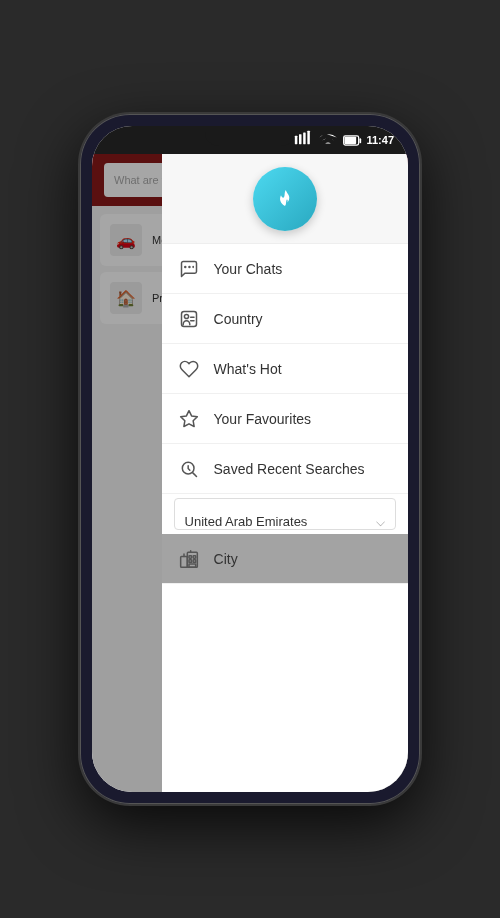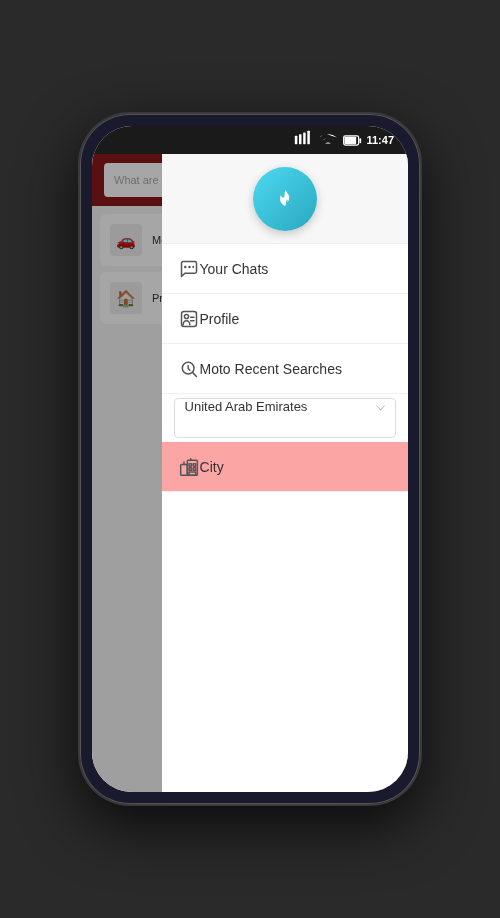--- a/index.html
+++ b/index.html
@@ -184,21 +184,21 @@
       flex: 1;
       overflow-y: auto;
     }
 
     .menu-item {
       display: flex;
       align-items: center;
       padding: 0 16px;
       height: 50px;
       border-bottom: 1px solid #f0f0f0;
-      gap: 0;
+      gap: 14px;
       cursor: pointer;
     }
 
     .menu-icon {
       width: 22px;
       height: 22px;
       display: flex;
       align-items: center;
       justify-content: center;
       flex-shrink: 0;
@@ -209,40 +209,40 @@
       color: #333;
       font-weight: 400;
     }
 
     
     .country-dropdown {
       margin: 4px 12px 4px 12px;
       border: 1px solid #ddd;
       border-radius: 4px;
       display: flex;
-      align-items: flex-start;
+      align-items: flex-end;
       justify-content: space-between;
       padding: 0 10px;
-      height: 40px;
+      height: 32px;
       background: white;
     }
 
     .country-value {
       font-size: 13px;
       color: #333;
     }
 
     .chevron {
       font-size: 12px;
       color: #999;
     }
 
     
     .menu-item.city-item {
-      background: #fca5a5;
+      background: #a3a3a3;
     }
 
     
     svg {
       width: 20px;
       height: 20px;
     }
   </style>
 </head>
 <body>
@@ -319,36 +319,52 @@
 
         <div class="menu-item">
           <div class="menu-icon">
             <svg viewBox="0 0 24 24" fill="none" stroke="#555" stroke-width="1.8" stroke-linecap="round" stroke-linejoin="round">
               <rect x="3" y="3" width="18" height="18" rx="3"></rect>
               <circle cx="9" cy="9" r="2.5"></circle>
               <path d="M5 19c0-3 2-5 4-5s4 2 4 5"></path>
               <path d="M14 10h4M14 14h4"></path>
             </svg>
           </div>
-          <span class="menu-label">Profile</span>
-        </div>
-
-
+          <span class="menu-label">Country</span>
+        </div>
+
+        <div class="menu-item">
+          <div class="menu-icon">
+            <svg viewBox="0 0 24 24" fill="none" stroke="#555" stroke-width="1.8" stroke-linecap="round" stroke-linejoin="round">
+              <path d="M20.84 4.61a5.5 5.5 0 0 0-7.78 0L12 5.67l-1.06-1.06a5.5 5.5 0 0 0-7.78 7.78l1.06 1.06L12 21.23l7.78-7.78 1.06-1.06a5.5 5.5 0 0 0 0-7.78z"></path>
+            </svg>
+          </div>
+          <span class="menu-label">What's Hot</span>
+        </div>
+
+        <div class="menu-item">
+          <div class="menu-icon">
+            <svg viewBox="0 0 24 24" fill="none" stroke="#555" stroke-width="1.8" stroke-linecap="round" stroke-linejoin="round">
+              <polygon points="12 2 15.09 8.26 22 9.27 17 14.14 18.18 21.02 12 17.77 5.82 21.02 7 14.14 2 9.27 8.91 8.26 12 2"></polygon>
+            </svg>
+          </div>
+          <span class="menu-label">Your Favourites</span>
+        </div>
 
 
 
         <div class="menu-item">
           <div class="menu-icon">
             <svg viewBox="0 0 24 24" fill="none" stroke="#555" stroke-width="1.8" stroke-linecap="round" stroke-linejoin="round">
               <circle cx="11" cy="11" r="7"></circle>
               <path d="M21 21l-4.35-4.35"></path>
               <path d="M11 8v3.5l2 2"></path>
             </svg>
           </div>
-          <span class="menu-label">Moto Recent Searches</span>
+          <span class="menu-label">Saved Recent Searches</span>
         </div>
 
 
         <div class="country-dropdown">
           <span class="country-value">United Arab Emirates</span>
           <span class="chevron">⌵</span>
         </div>
 
         <div class="menu-item city-item">
           <div class="menu-icon">

